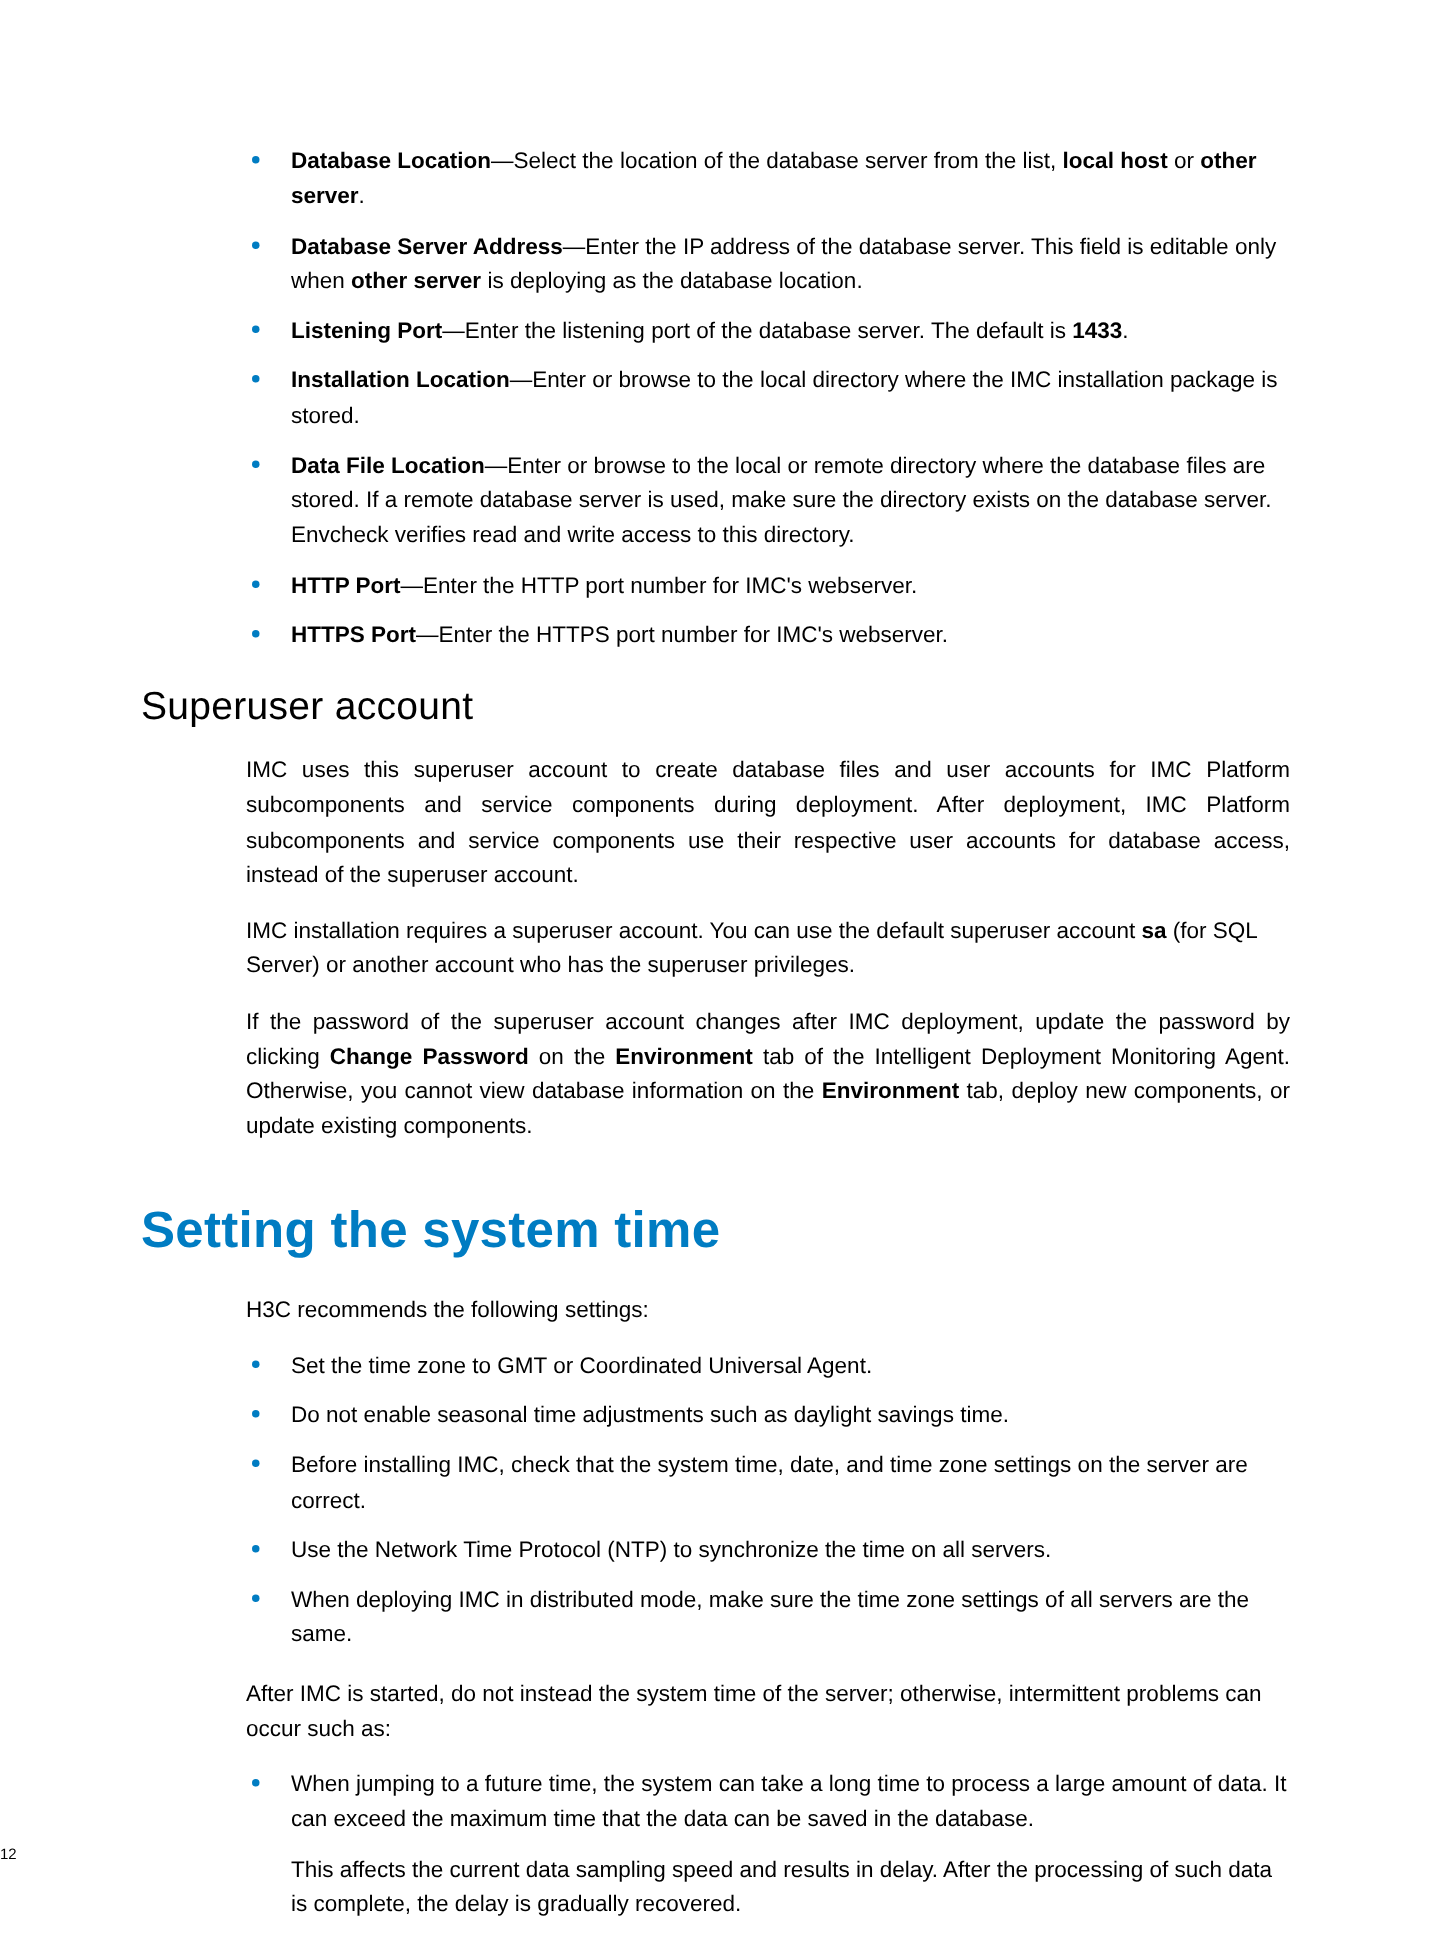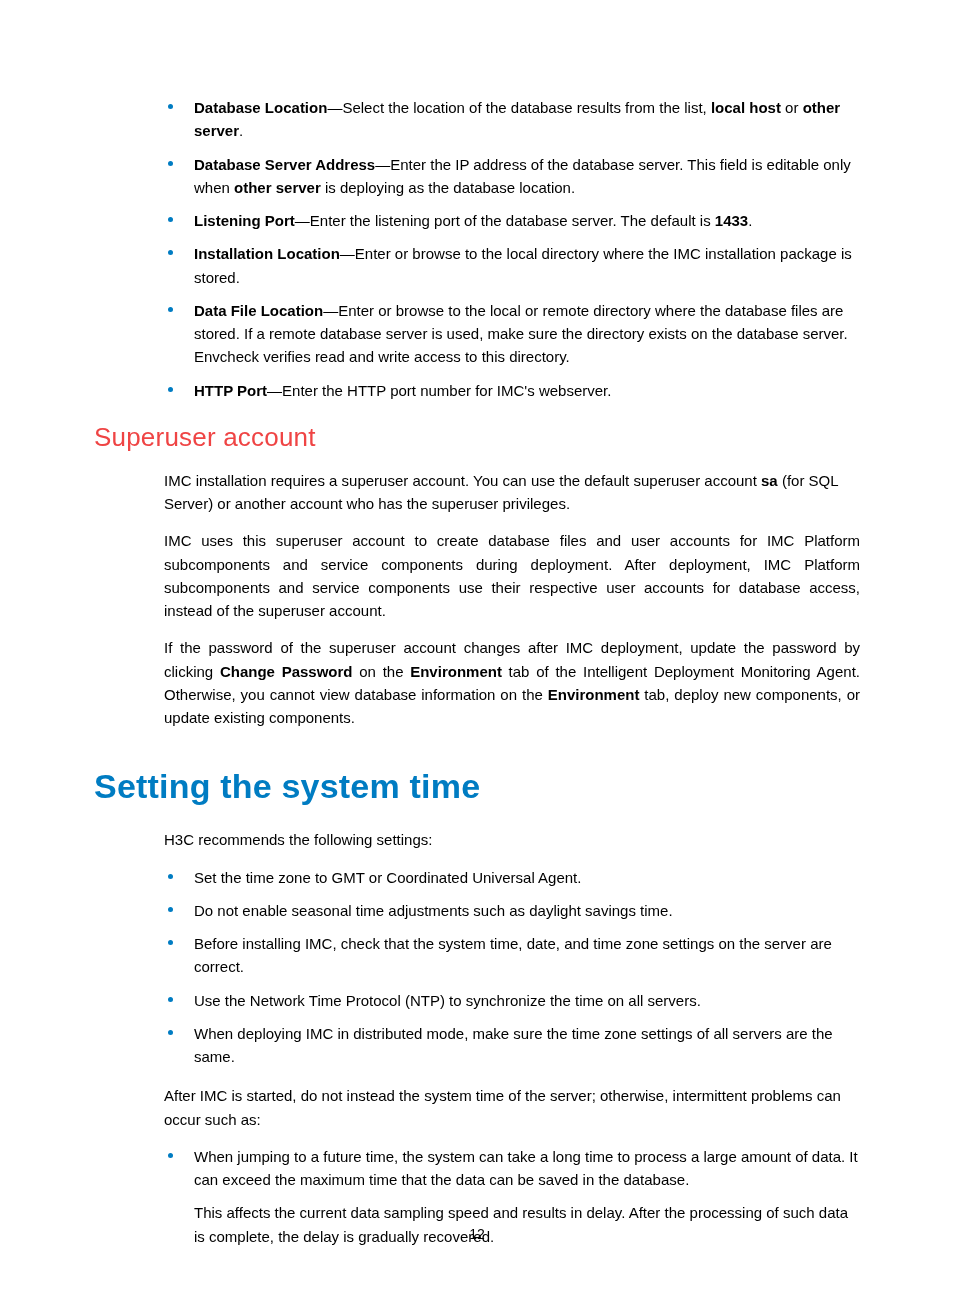--- a/index.html
+++ b/index.html
@@ -37,21 +37,21 @@
     position: absolute;
     left: 4px;
     top: 8px;
     width: 5px;
     height: 5px;
     background: #007cc2;
     border-radius: 50%;
   }
   .bold { font-weight: bold; }
   h2 {
-    color: #ef4444;
+    color: #000000;
     font-weight: 300;
     font-size: 26px;
     margin: 20px 0 16px 0;
     letter-spacing: 0.2px;
   }
   h1 {
     color: #007cc2;
     font-weight: 700;
     font-size: 34px;
     margin: 38px 0 22px 0;
@@ -66,45 +66,46 @@
   }
   .sub-para {
     margin: 10px 0 0 0;
     line-height: 1.55;
   }
   .page-num {
     position: absolute;
     bottom: 54px;
     left: 0;
     right: 0;
-    text-align: center;
-    font-size: 14px;
+    text-align: left;
+    font-size: 10px;
   }
 </style>
 </head>
 <body>
 
 <div class="page">
 
   <div class="content">
     <ul class="top-bullets">
-      <li><span class="bold">Database Location</span><span>—Select the location of the database results from the list, </span><span class="bold">local host</span><span> or </span><span class="bold">other server</span><span>.</span></li>
+      <li><span class="bold">Database Location</span><span>—Select the location of the database server from the list, </span><span class="bold">local host</span><span> or </span><span class="bold">other server</span><span>.</span></li>
       <li><span class="bold">Database Server Address</span><span>—Enter the IP address of the database server. This field is editable only when </span><span class="bold">other server</span><span> is deploying as the database location.</span></li>
       <li><span class="bold">Listening Port</span><span>—Enter the listening port of the database server. The default is </span><span class="bold">1433</span><span>.</span></li>
       <li><span class="bold">Installation Location</span><span>—Enter or browse to the local directory where the IMC installation package is stored.</span></li>
       <li><span class="bold">Data File Location</span><span>—Enter or browse to the local or remote directory where the database files are stored. If a remote database server is used, make sure the directory exists on the database server. Envcheck verifies read and write access to this directory.</span></li>
       <li><span class="bold">HTTP Port</span><span>—Enter the HTTP port number for IMC's webserver.</span></li>
+      <li><span class="bold">HTTPS Port</span><span>—Enter the HTTPS port number for IMC's webserver.</span></li>
     </ul>
   </div>
 
   <h2>Superuser account</h2>
 
   <div class="content">
+    <p class="para justify">IMC uses this superuser account to create database files and user accounts for IMC Platform subcomponents and service components during deployment. After deployment, IMC Platform subcomponents and service components use their respective user accounts for database access, instead of the superuser account.</p>
     <p class="para"><span>IMC installation requires a superuser account. You can use the default superuser account </span><span class="bold">sa</span><span> (for SQL Server) or another account who has the superuser privileges.</span></p>
-    <p class="para justify">IMC uses this superuser account to create database files and user accounts for IMC Platform subcomponents and service components during deployment. After deployment, IMC Platform subcomponents and service components use their respective user accounts for database access, instead of the superuser account.</p>
     <p class="para justify"><span>If the password of the superuser account changes after IMC deployment, update the password by clicking </span><span class="bold">Change Password</span><span> on the </span><span class="bold">Environment</span><span> tab of the Intelligent Deployment Monitoring Agent. Otherwise, you cannot view database information on the </span><span class="bold">Environment</span><span> tab, deploy new components, or update existing components.</span></p>
   </div>
 
   <h1>Setting the system time</h1>
 
   <div class="content">
     <p class="para">H3C recommends the following settings:</p>
     <ul class="top-bullets">
       <li>Set the time zone to GMT or Coordinated Universal Agent.</li>
       <li>Do not enable seasonal time adjustments such as daylight savings time.</li>

